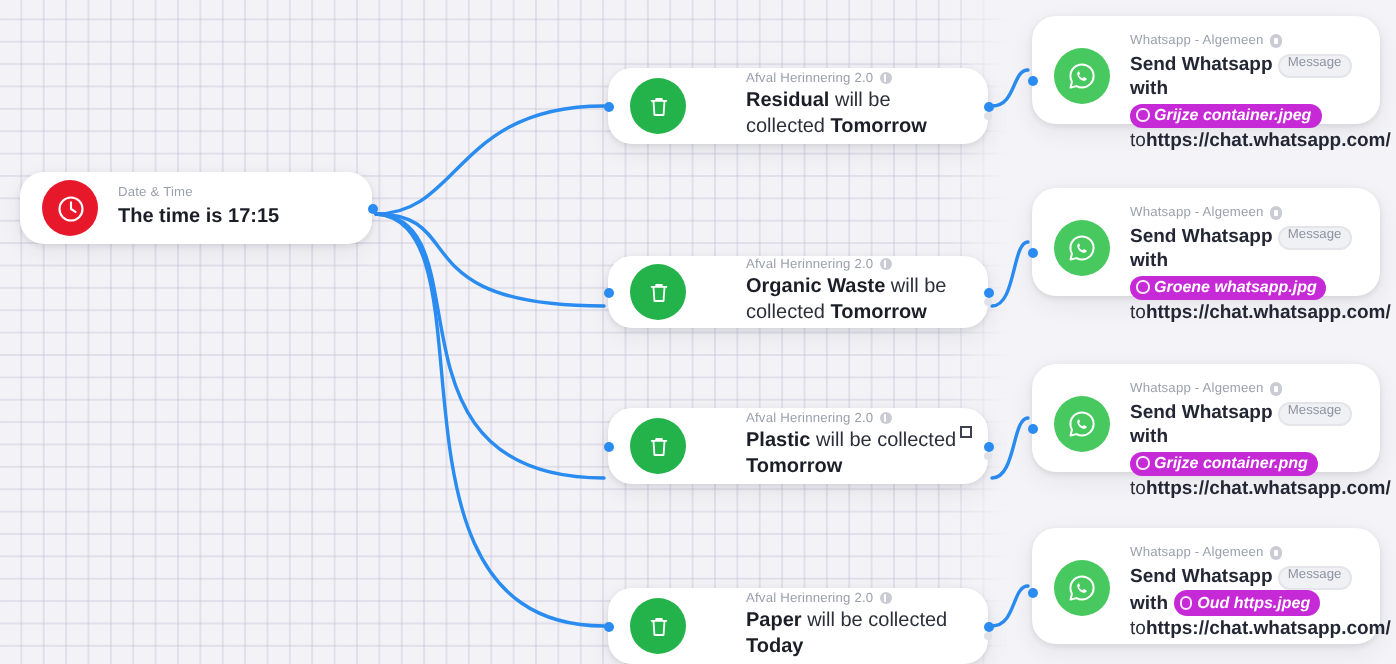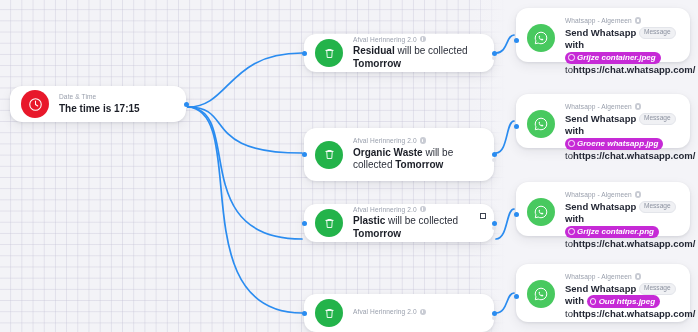--- a/index.html
+++ b/index.html
@@ -129,23 +129,23 @@
     margin-top: 3px;
     width: 4px; height: 4px;
     border-radius: 50%;
     background: #e2e3e9;
   }
 
   
   #node-trigger { left: 10px; top: 86px; width: 176px; height: 36px; }
 
   
-  .node-reminder { left: 304px; width: 190px; }
+  .node-reminder { left: 304px; width: 190px; gap: 20px; }
   #node-rem-0 { top: 34px;  height: 38px; }
-  #node-rem-1 { top: 128px; height: 53px; }
+  #node-rem-1 { top: 128px; height: 36px; }
   #node-rem-2 { top: 204px; height: 38px; }
   #node-rem-3 { top: 294px; height: 38px; }
 
   .sel-square {
     position: absolute;
     right: 8px; top: 9px;
     width: 6px; height: 6px;
     border: 1px solid #3c4250;
     background: #fff;
   }
@@ -307,20 +307,23 @@
     <div class="node-badge badge-green">
       <svg width="13" height="13" viewBox="0 0 24 24" aria-hidden="true">
         <path d="M5.2 6.3h13.6M9.4 6.3V4.6h5.2v1.7M6.9 6.3l.9 13.1h8.4l.9-13.1z" fill="none" stroke="#ffffff" stroke-width="1.7" stroke-linecap="round" stroke-linejoin="round"></path>
       </svg>
     </div>
     <div class="node-body">
       <div class="node-kicker">
         <span>Afval Herinnering 2.0</span>
         <span class="info-icon"></span>
       </div>
+      <div class="node-title">
+        <b>Paper</b><span> will be collected </span><b>Today</b>
+      </div>
     </div>
     <span class="port-in"></span>
     <span class="port-out"></span>
     <span class="port-ghost"></span>
   </div>
 
   <div class="node node-wa" id="node-wa-0">
     <div class="node-badge badge-wa">
       <svg width="16" height="16" viewBox="0 0 24 24" aria-hidden="true">
         <path d="M12 3.3c-4.8 0-8.7 3.9-8.7 8.7 0 1.55.42 3.02 1.15 4.28L3.4 20.6l4.45-1.02a8.65 8.65 0 0 0 4.15 1.06c4.8 0 8.7-3.9 8.7-8.7s-3.9-8.64-8.7-8.64z" fill="none" stroke="#ffffff" stroke-width="1.5" stroke-linejoin="round"></path>

